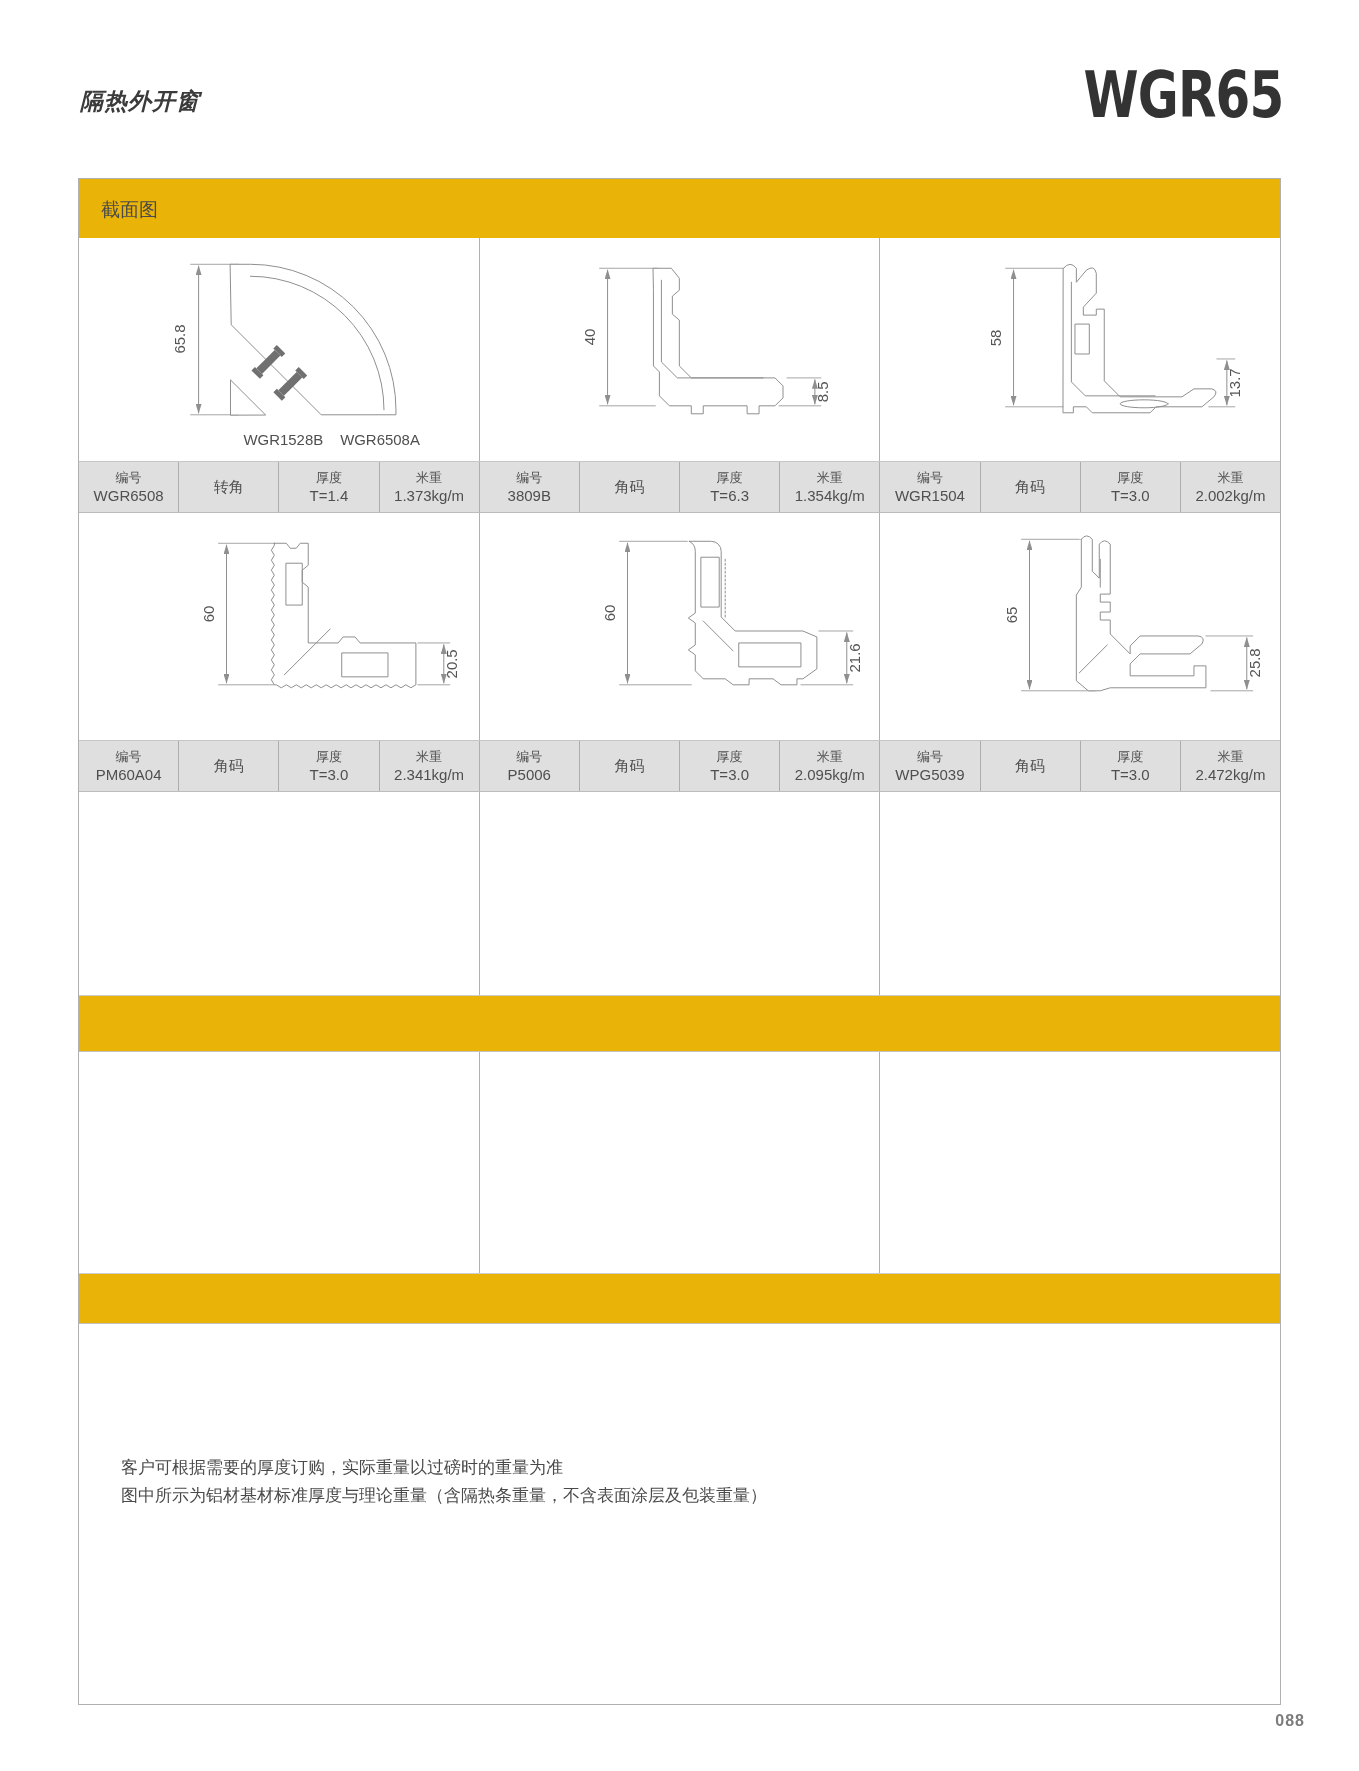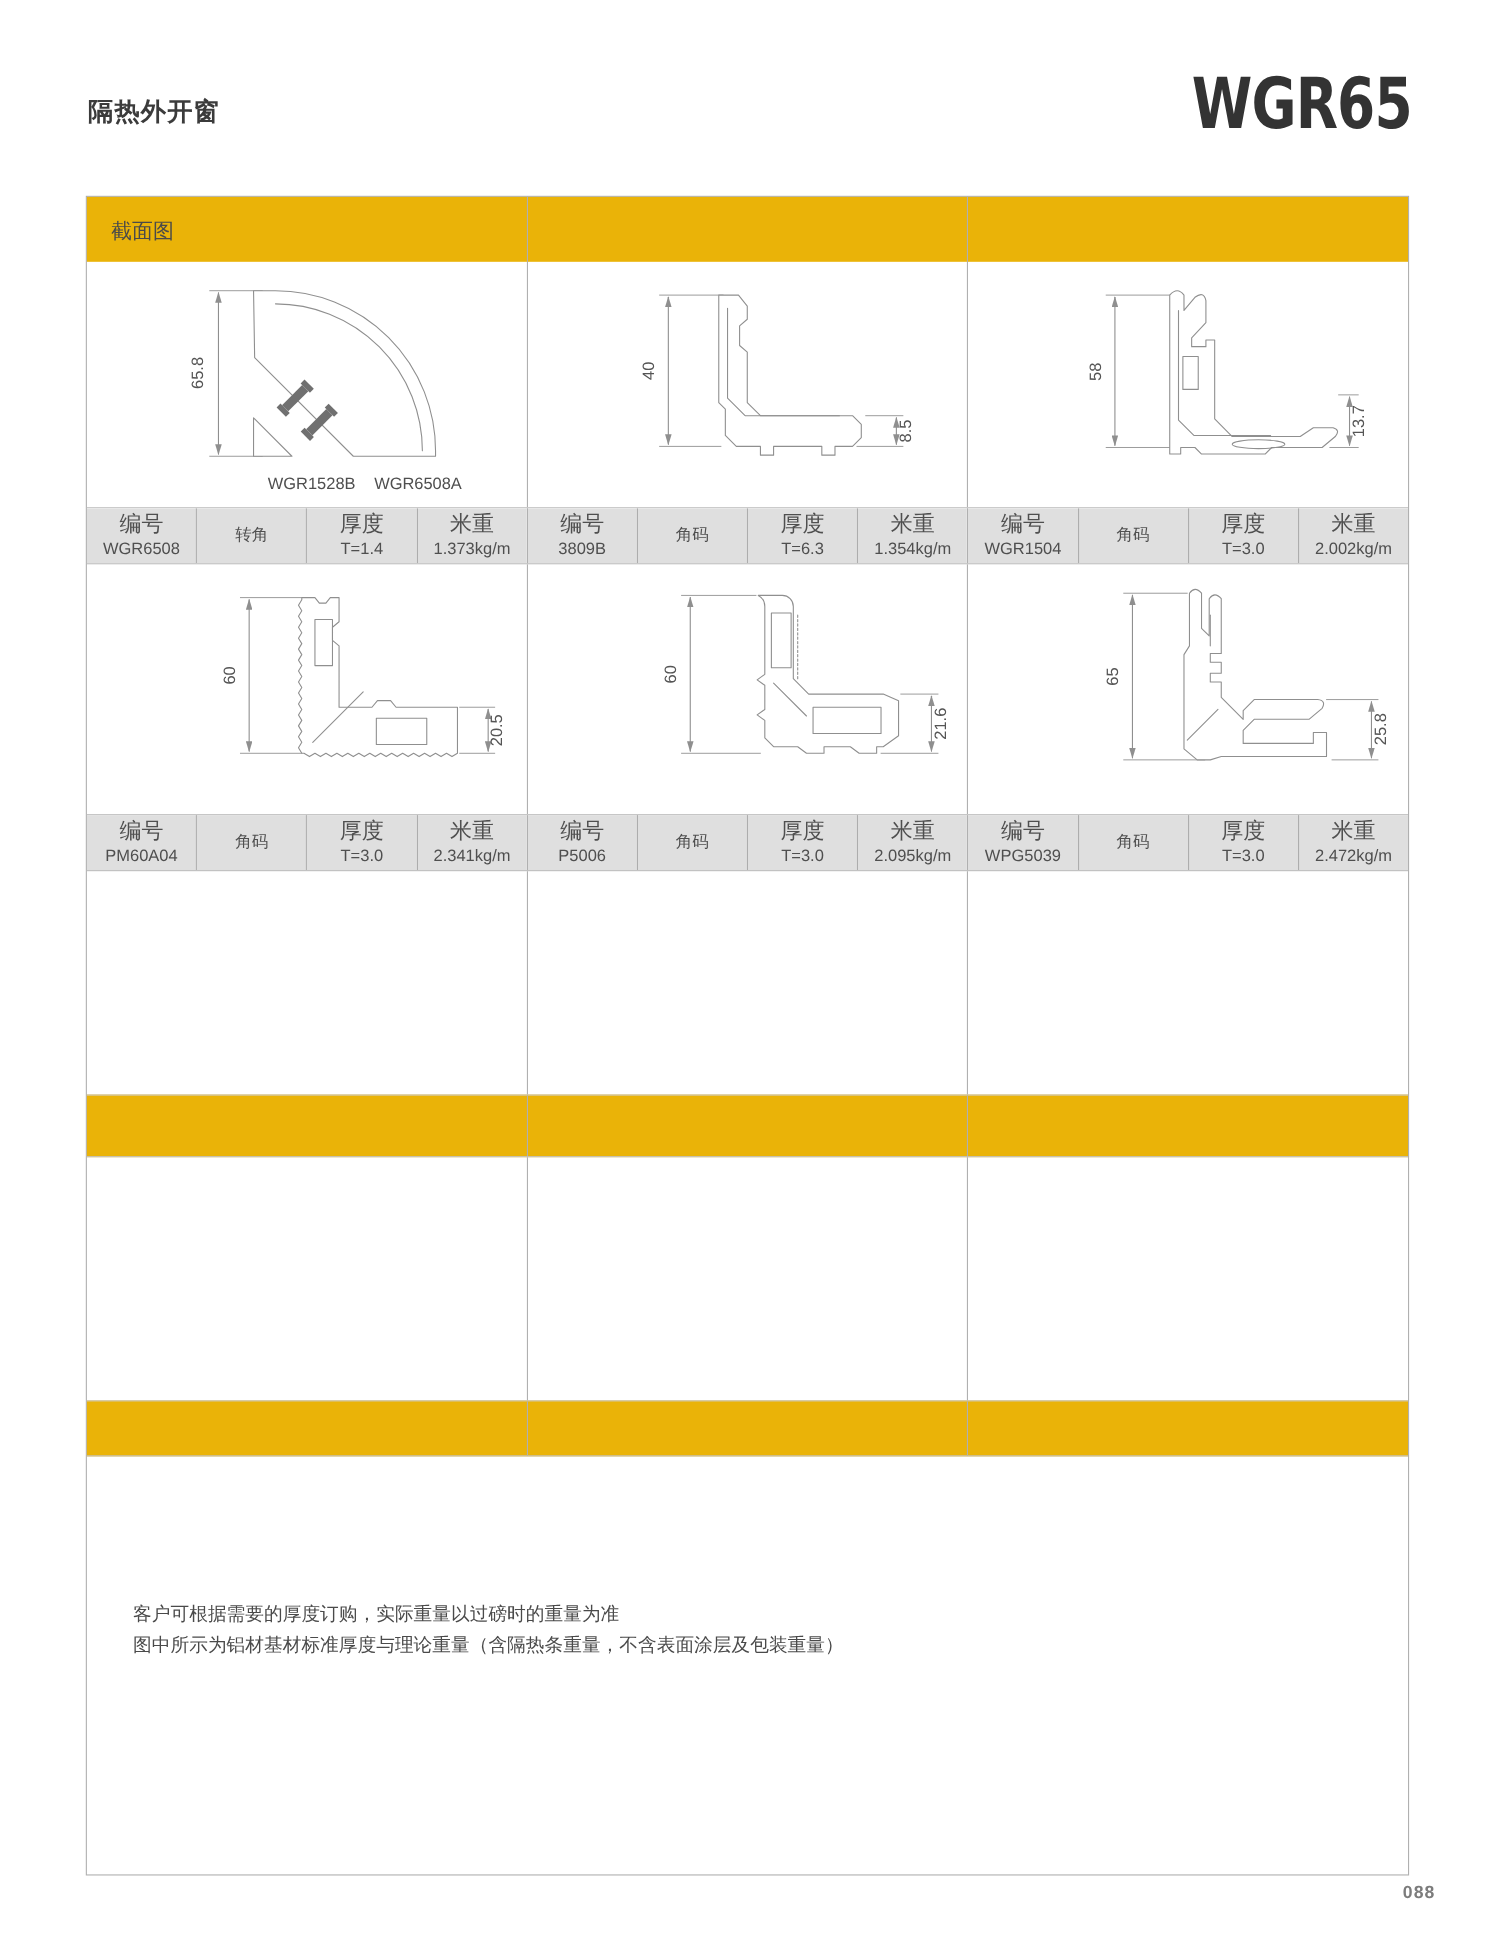--- a/index.html
+++ b/index.html
@@ -1,36 +1,36 @@
 <!DOCTYPE html>
 <html><head>
 <meta charset="utf-8">
 <style>
   html,body{margin:0;padding:0;background:#ffffff;}
   body{width:1359px;height:1771px;position:relative;font-family:"Liberation Sans",sans-serif;color:#4a4a4a;}
   .page{position:absolute;inset:0;background:#fff;}
 
-  .doc-title{position:absolute;left:80px;top:86px;font-size:23px;font-weight:700;color:#3b3b3b;letter-spacing:1px;}
+  .doc-title{position:absolute;left:80px;top:86px;font-size:23px;font-weight:700;color:#3b3b3b;letter-spacing:1px;font-style:italic;}
   .series-code{position:absolute;right:76px;top:58px;font-size:64px;font-weight:700;color:#333;font-family:"DejaVu Sans","Liberation Sans",sans-serif;transform:scaleX(.78);transform-origin:100% 50%;letter-spacing:-1px;}
 
   .spec-table{position:absolute;left:78px;top:178px;width:1203px;height:1527px;border:1px solid #b0b0b0;box-sizing:border-box;display:flex;flex-direction:column;}
   .trow{display:flex;width:100%;box-sizing:border-box;}
   .trow .col{flex:1 1 0;border-right:1px solid #b0b0b0;position:relative;box-sizing:border-box;overflow:hidden;}
   .trow .col:last-child{border-right:none;}
   .band{background:#eab308;}
   .h59{height:59px}.h223{height:223px}.h52{height:52px}.h227{height:227px}
   .h203{height:203px}.h57{height:57px}.h221{height:221px}.h51{height:51px}
   .bottom-row{flex:1 1 auto;position:relative;}
 
   .header-label{font-size:19px;color:#4a4a4a;padding:18px 0 0 22px;}
 
   .dgroup{display:flex;width:100%;height:100%;}
   .dcell{background:#dfdfdf;border-left:1px solid #adadad;flex:1 1 0;display:flex;flex-direction:column;align-items:center;justify-content:center;text-align:center;color:#4f4f4f;line-height:1.32;}
   .dcell:first-child{border-left:none;}
-  .dcell .lab{font-size:20px;}
+  .dcell .lab{font-size:13px;}
   .dcell .val{font-size:15px;}
   .data-row{border-top:1px solid #c6c6c6;border-bottom:1px solid #bcbcbc;}
   .gray-row{border-top:1px solid #cccccc;border-bottom:1px solid #c2c2c2;}
 
   .draw{width:100%;height:100%;display:block;}
   .draw path,.draw line,.draw ellipse,.draw rect{stroke:#8f8f8f;stroke-width:1;fill:none;stroke-linejoin:round;stroke-linecap:round;}
   .draw path.solid{fill:#ffffff;}
   .draw .dark{fill:#707070;stroke:none;}
   .draw text{font-size:15px;fill:#555;stroke:none;}
   .draw text.lbl{text-anchor:middle;fill:#4f4f4f;}

